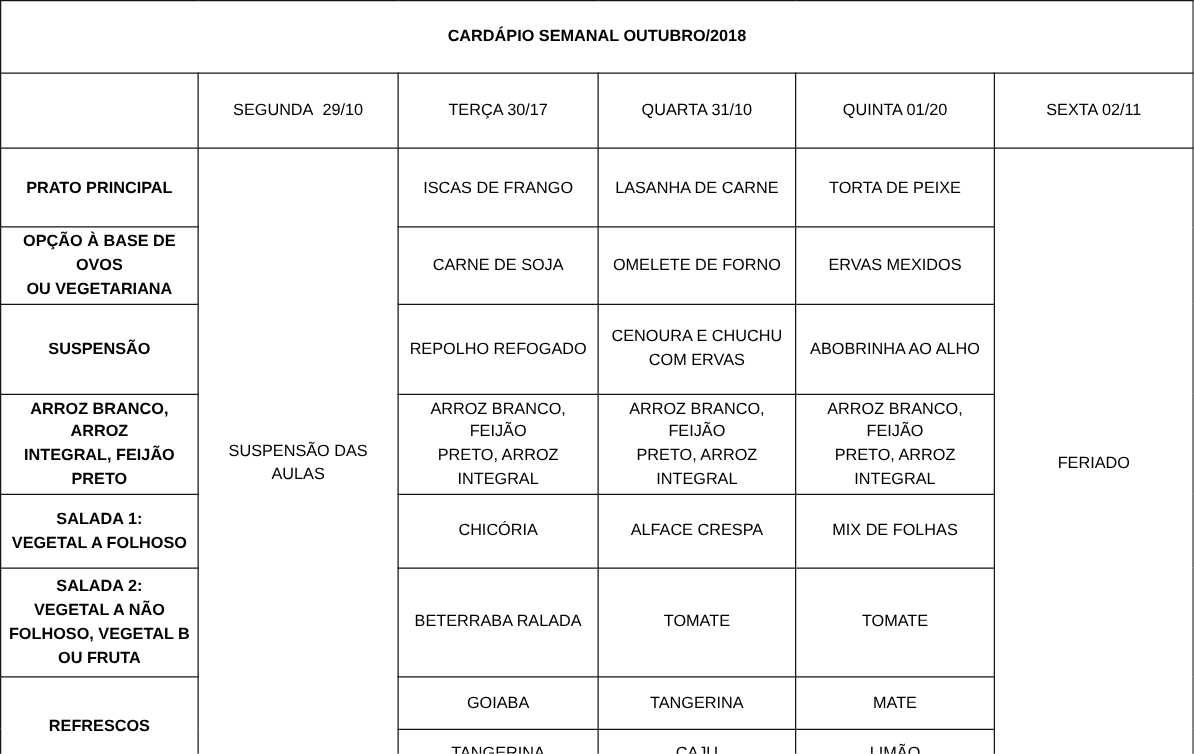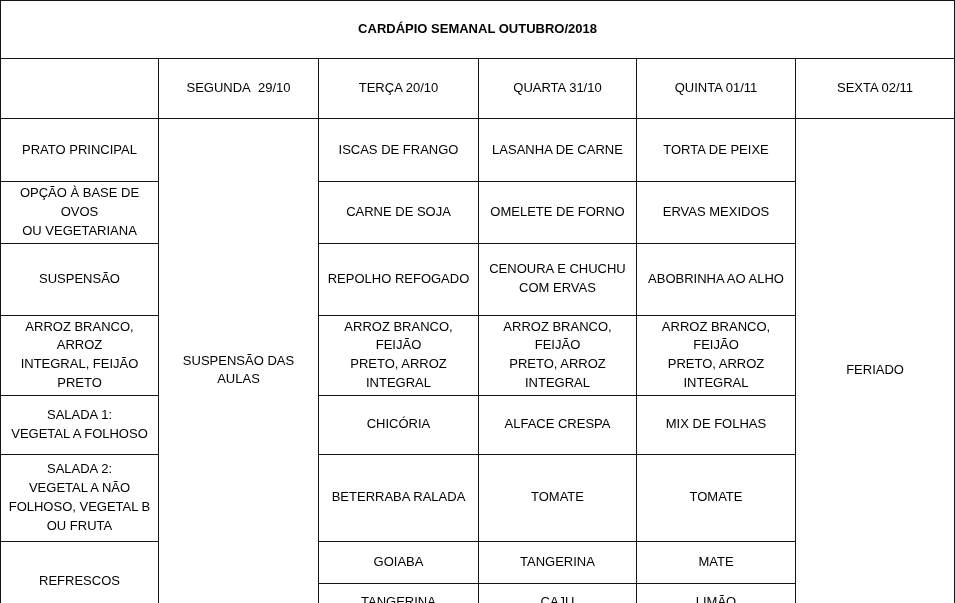--- a/index.html
+++ b/index.html
@@ -34,21 +34,21 @@
   }
   td.title-cell {
     font-weight: bold;
     font-size: 14.5px;
   }
   td.header-cell {
     font-weight: normal;
     font-size: 13px;
   }
   td.label-cell {
-    font-weight: normal;
+    font-weight: bold;
     font-size: 12px;
     padding: 2px 2px;
     line-height: 1.7;
     margin-left: 43px;
   }
   td.note-cell {
     font-size: 13.5px;
   }
 </style>
 </head>
@@ -65,23 +65,23 @@
   </colgroup>
 
   <tbody>
       <tr style="height:58px">
     <td class="title-cell" colspan="6">CARDÁPIO SEMANAL OUTUBRO/2018</td>
   </tr>
 
   <tr style="height:60px">
     <td class="header-cell"></td>
     <td class="header-cell">SEGUNDA&nbsp; 29/10</td>
-    <td class="header-cell">TERÇA 20/10</td>
+    <td class="header-cell">TERÇA 30/17</td>
     <td class="header-cell">QUARTA 31/10</td>
-    <td class="header-cell">QUINTA 01/11</td>
+    <td class="header-cell">QUINTA 01/20</td>
     <td class="header-cell">SEXTA 02/11</td>
   </tr>
 
   <tr style="height:63px">
     <td class="label-cell">PRATO PRINCIPAL</td>
     <td class="note-cell" rowspan="8">SUSPENSÃO DAS AULAS</td>
     <td>ISCAS DE FRANGO</td>
     <td>LASANHA DE CARNE</td>
     <td>TORTA DE PEIXE</td>
     <td class="note-cell" rowspan="8">FERIADO</td>

